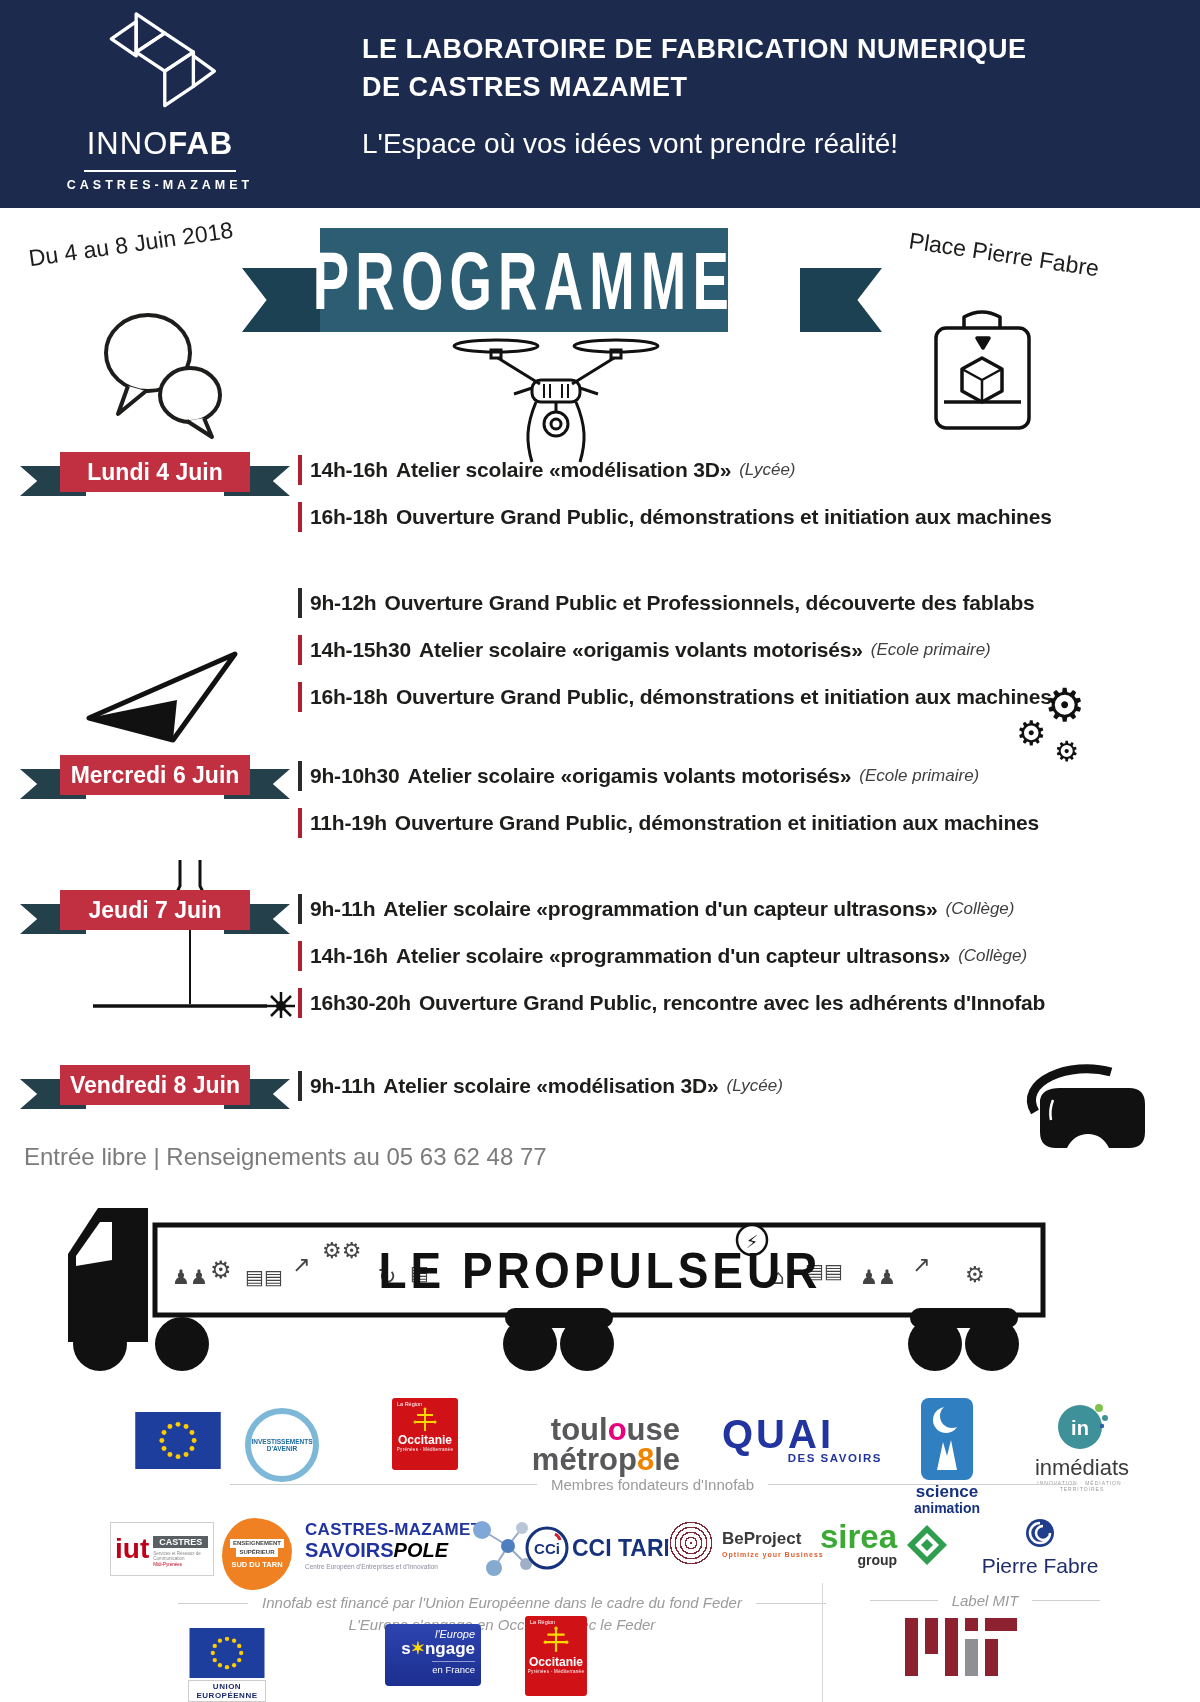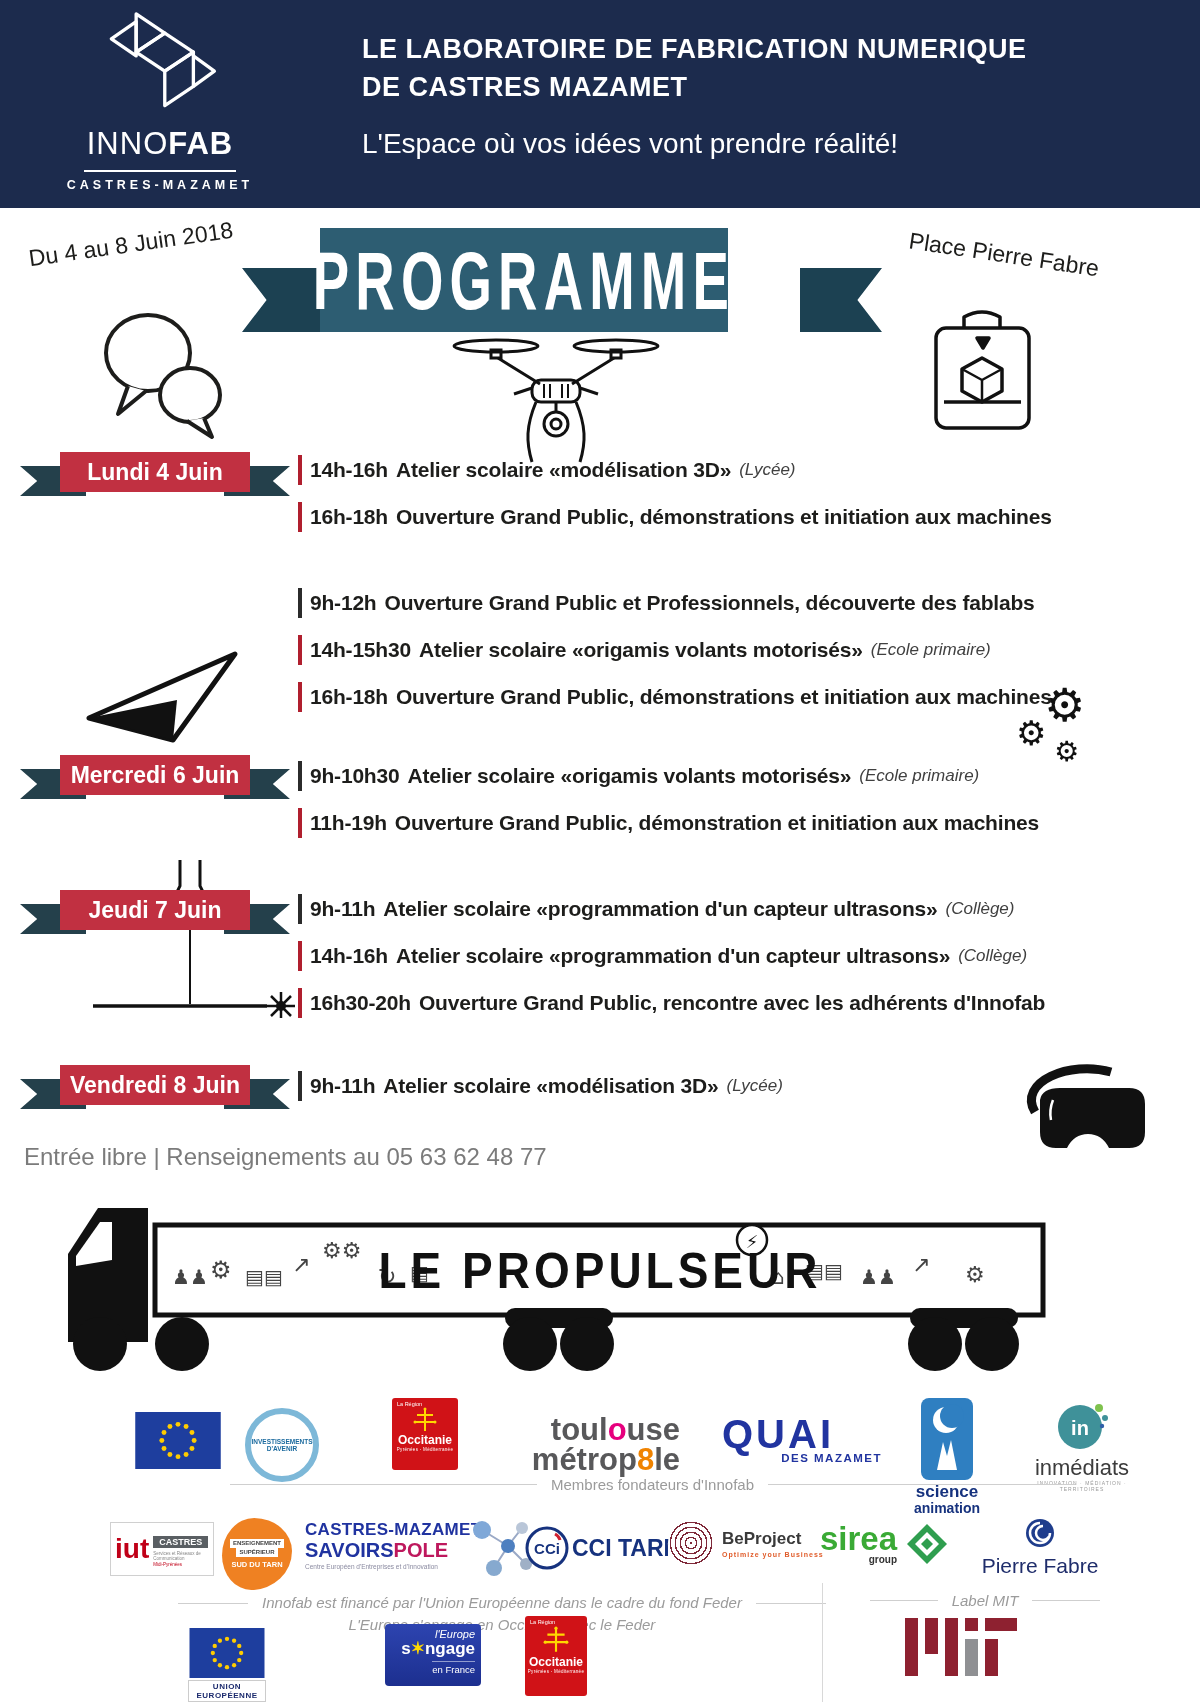--- a/index.html
+++ b/index.html
@@ -75,31 +75,31 @@
   .iut-name{color:#c00018;font-weight:700;font-size:28px;}
   .iut-city{background:#5a5f63;color:#fff;font-size:9px;font-weight:700;padding:1px 6px;}
   .iut-sub{font-size:4.5px;color:#888;margin-top:2px;}
   .iut-region{font-size:4.5px;color:#c00018;margin-top:1px;}
   .sud{width:70px;height:72px;background:#ef8122;border-radius:46% 54% 58% 42%/52% 46% 54% 48%;display:flex;flex-direction:column;align-items:center;justify-content:center;text-align:center;}
   .sud-chip{background:#fff;color:#444;font-size:6px;font-weight:700;padding:1px 3px;line-height:7px;}
   .sud-l3{color:#fff;font-size:7.5px;font-weight:700;margin-top:3px;}
   .tech{position:relative;width:215px;}
   .tech-l1{font-weight:700;font-size:17px;color:#2033a0;letter-spacing:.3px;}
   .tech-l2{font-weight:700;font-size:20px;line-height:20px;color:#2033a0;}
-  .tech-l2 .pole{color:#be185d;}
+  .tech-l2 .pole{color:#000000;font-style:italic;}
   .tech-sub{font-size:6.5px;color:#8a8aa0;margin-top:3px;}
   .cci{display:flex;align-items:center;gap:3px;}
   .cci-name{font-weight:700;font-size:23px;color:#16327e;}
   .bep{display:flex;align-items:center;gap:8px;}
   .bep-logo{width:46px;height:46px;border-radius:50%;background:repeating-radial-gradient(circle,#7e2838 0 1.5px,#fff 1.5px 5px);}
   .bep-name{font-weight:700;font-size:17px;color:#3a3a3a;}
   .bep-sub{font-size:7px;font-weight:700;color:#e05c2a;letter-spacing:1px;margin-top:2px;}
   .sirea{display:flex;align-items:center;gap:8px;}
   .sirea-name{font-weight:700;font-size:33px;color:#3aaa35;line-height:30px;}
-  .sirea-sub{font-size:10px;font-weight:700;color:#333;text-align:right;display:block;}
+  .sirea-sub{font-size:14px;font-weight:700;color:#333;text-align:right;display:block;}
   .pf{text-align:center;}
   .pf-name{font-size:21px;color:#1f2d6b;margin-top:2px;}
   .eu-cap{background:#fff;border:1px solid #ccc;color:#1c2b6e;font-size:8px;font-weight:700;text-align:center;padding:1px 2px;margin-top:2px;letter-spacing:.5px;}
   .ee{width:96px;height:62px;background:linear-gradient(#2d44b0,#1c2f8f);border-radius:4px;color:#fff;padding:4px 6px;box-sizing:border-box;text-align:right;}
   .ee-l1{font-size:11px;font-style:italic;}
   .ee-l2{font-size:17px;font-weight:700;line-height:18px;}
   .ee-star{color:#ffd800;}
   .ee-l3{font-size:9.5px;margin-top:3px;border-top:1px solid rgba(255,255,255,.5);display:inline-block;padding-top:2px;}
 </style>
 </head>
@@ -366,21 +366,21 @@
     </svg>
     <span class="occ-name">Occitanie</span>
     <span class="occ-sub">Pyrénées - Méditerranée</span>
   </div>
   <div class="abs tm" style="left:490px;top:1415px;width:190px;text-align:right;">
     <div><span>toul</span><span class="o1">o</span><span>use</span></div>
     <div><span>métrop</span><span class="o2">8</span><span>le</span></div>
   </div>
   <div class="abs" style="left:722px;top:1416px;width:160px;">
     <div class="quai-name">QUAI</div>
-    <div class="quai-sub">DES MAZAMET</div>
+    <div class="quai-sub">DES SAVOIRS</div>
   </div>
   <div class="abs sa" style="left:912px;top:1398px;width:70px;">
     <div class="sa-box">
       <svg width="52" height="82" viewBox="0 0 52 82">
         <circle cx="25" cy="22" r="13" fill="#fff"></circle>
         <circle cx="31" cy="18" r="12" fill="#2f7fc1"></circle>
         <path d="M16,72 L22,44 L26,58 L30,42 L36,72 Z" fill="#fff"></path>
       </svg>
     </div>
     <div class="sa-t1">science</div>

